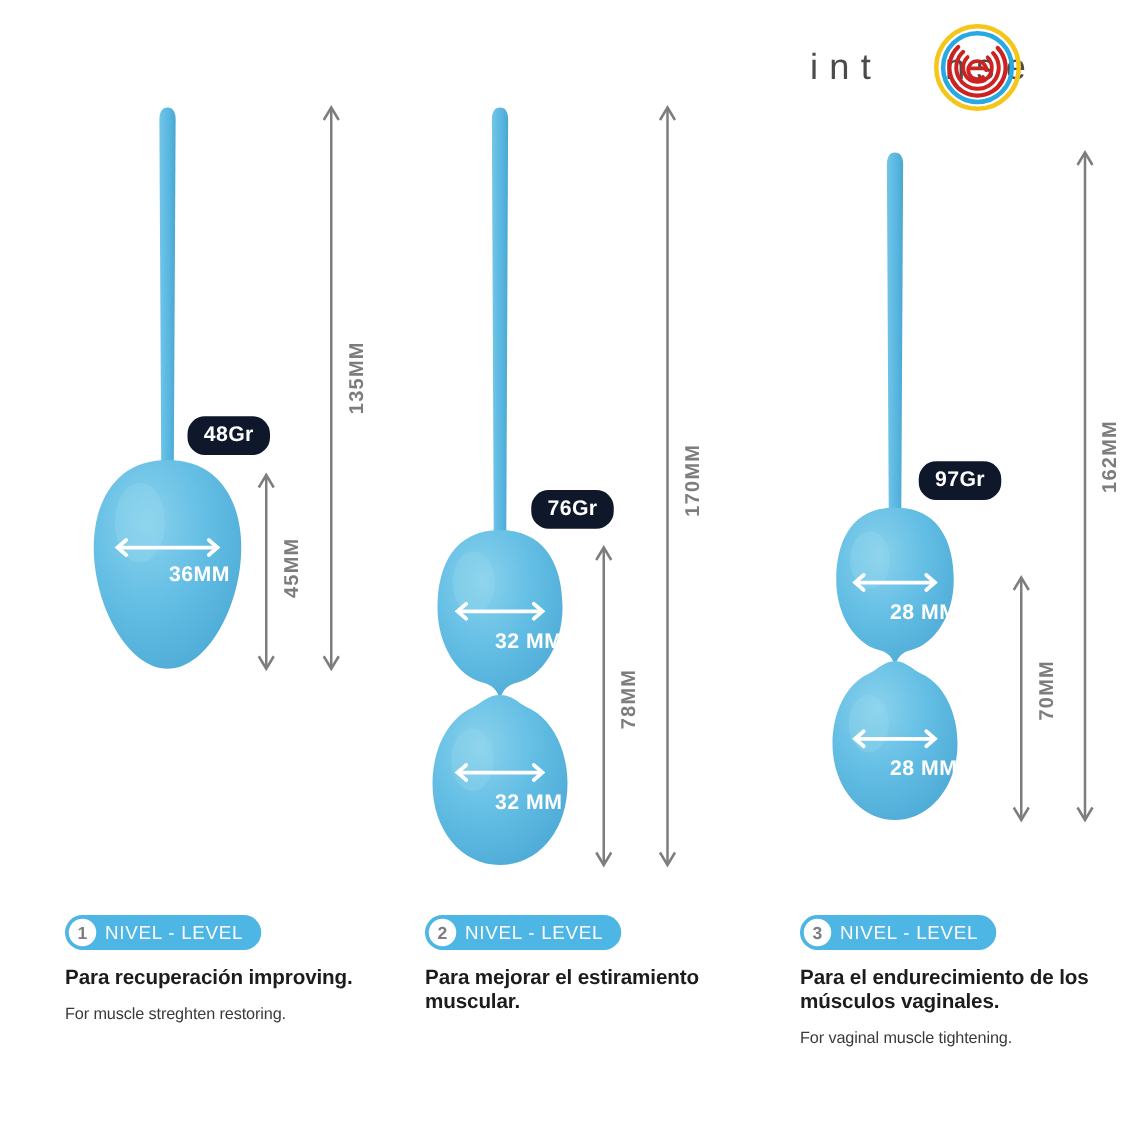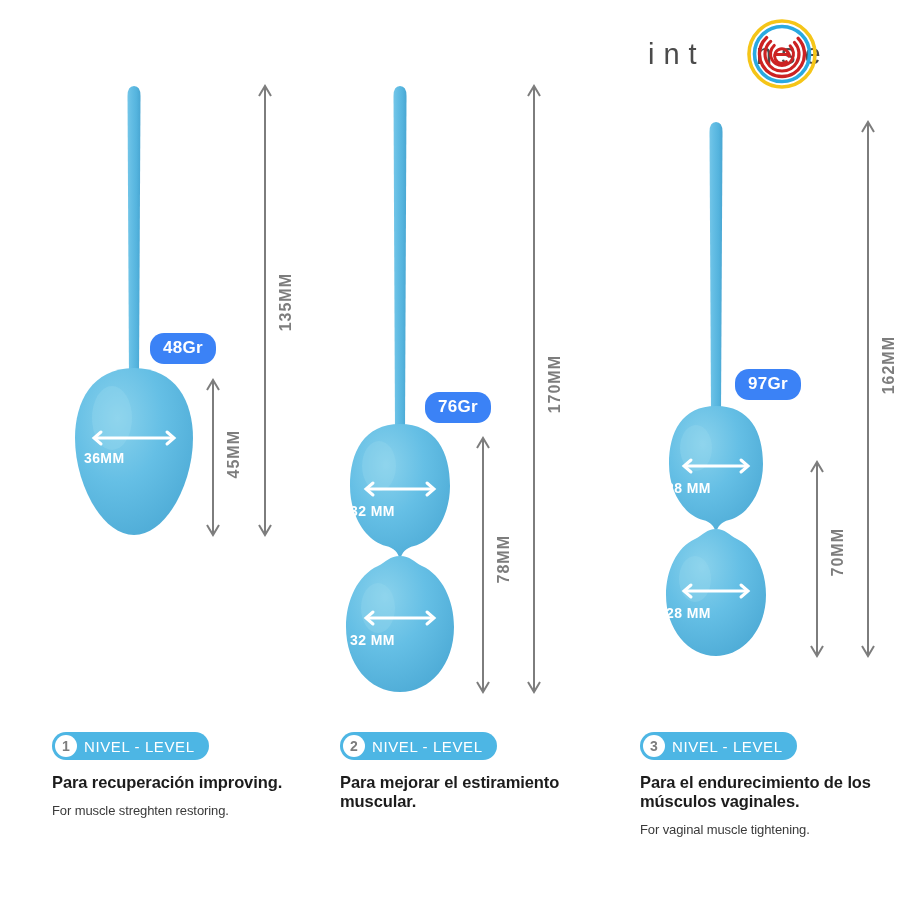--- a/index.html
+++ b/index.html
@@ -28,36 +28,36 @@
   .col{position:absolute;top:0;width:300px;height:720px;}
   .col-1{left:0px;}
   .col-2{left:284px;}
   .col-3{left:600px;margin-top:36px;}
 
   .product{position:absolute;left:0;top:0;width:300px;height:720px;}
 
   
   .pill{
     position:absolute;
-    background:#3b82f6;
+    background:#0f172a;
     color:#ffffff;
     font-size:17px;font-weight:bold;
     border-radius:14px;
     padding:5px 13px 6px 13px;
     letter-spacing:0.3px;
     white-space:nowrap;
   }
 
   
   .wlabel{
     position:absolute;
     color:#ffffff;
-    font-size:14px;font-weight:bold;
+    font-size:17px;font-weight:bold;
     white-space:nowrap;
-    text-align:left;
+    text-align:right;
     letter-spacing:0.4px;
   }
 
   
   .vlabel{
     position:absolute;
     color:#7d7d7d;
     font-size:16px;font-weight:bold;
     letter-spacing:1px;
     white-space:nowrap;

